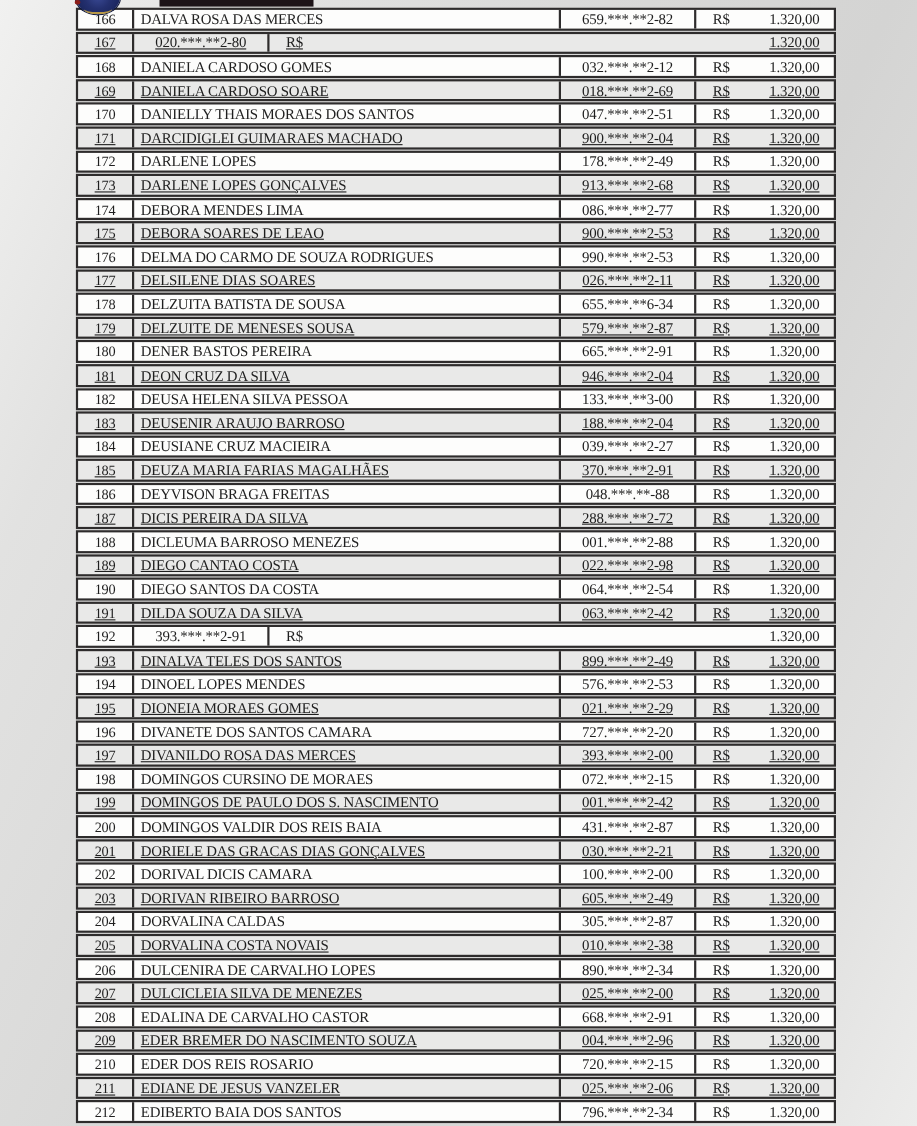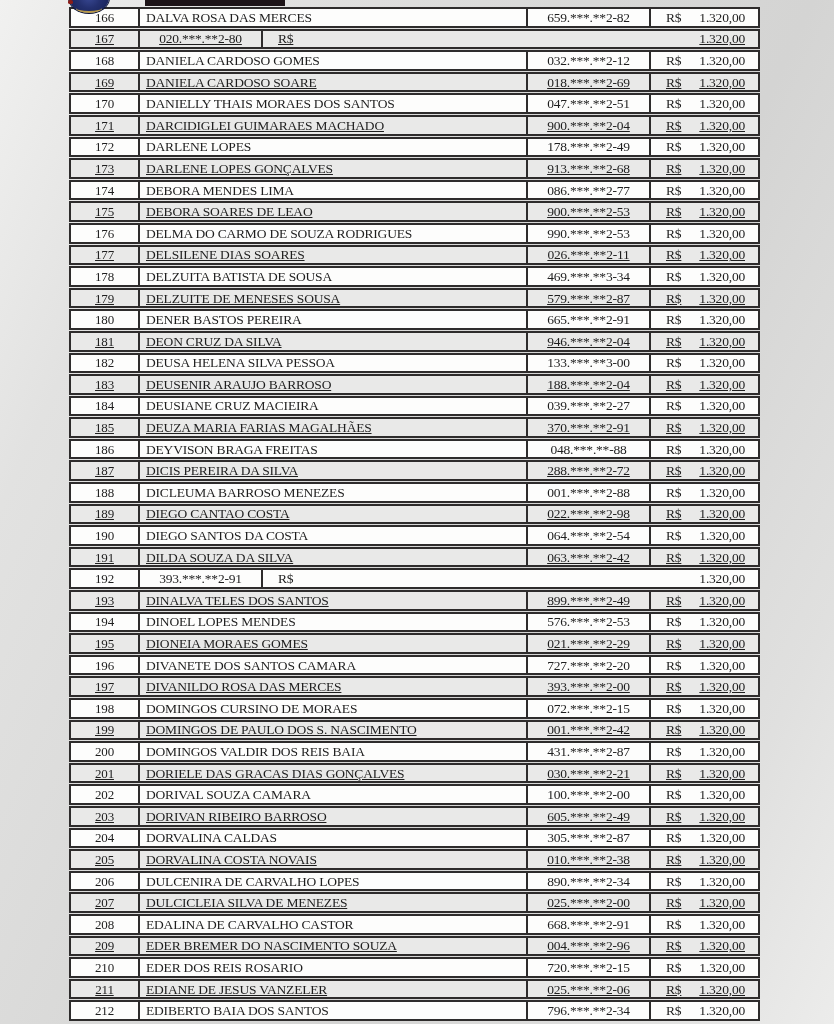--- a/index.html
+++ b/index.html
@@ -50,21 +50,21 @@
   }
   .row.stripe{background:#e9e9e8;text-decoration:underline;}
   .cell{
     box-sizing:border-box;
     display:flex;align-items:center;
     font-size:13.5px;line-height:15px;
     letter-spacing:-0.2px;
     white-space:nowrap;overflow:hidden;
   }
   .cell.num{
-    width:69px;justify-content:center;
+    width:51px;justify-content:center;
     border-right:2px solid #2e2c2c;
     font-size:13px;
   }
   .cell.name{
     width:388px;
     padding-left:6px;
     border-right:2px solid #2e2c2c;
   }
   .cell.cpf{
     width:123px;justify-content:center;
@@ -205,21 +205,21 @@
       <div class="cell cpf">026.***.**2-11</div>
       <div class="cell val">
         <span class="cur">R$</span>
         <span class="amt">1.320,00</span>
       </div>
     </div>
 
     <div class="row">
       <div class="cell num">178</div>
       <div class="cell name">DELZUITA BATISTA DE SOUSA</div>
-      <div class="cell cpf">469.***.**3-34</div>
+      <div class="cell cpf">655.***.**6-34</div>
       <div class="cell val">
         <span class="cur">R$</span>
         <span class="amt">1.320,00</span>
       </div>
     </div>
 
     <div class="row stripe">
       <div class="cell num">179</div>
       <div class="cell name">DELZUITE DE MENESES SOUSA</div>
       <div class="cell cpf">579.***.**2-87</div>
@@ -443,21 +443,21 @@
       <div class="cell name">DORIELE DAS GRACAS DIAS GONÇALVES</div>
       <div class="cell cpf">030.***.**2-21</div>
       <div class="cell val">
         <span class="cur">R$</span>
         <span class="amt">1.320,00</span>
       </div>
     </div>
 
     <div class="row">
       <div class="cell num">202</div>
-      <div class="cell name">DORIVAL SOUZA CAMARA</div>
+      <div class="cell name">DORIVAL DICIS CAMARA</div>
       <div class="cell cpf">100.***.**2-00</div>
       <div class="cell val">
         <span class="cur">R$</span>
         <span class="amt">1.320,00</span>
       </div>
     </div>
 
     <div class="row stripe">
       <div class="cell num">203</div>
       <div class="cell name">DORIVAN RIBEIRO BARROSO</div>

